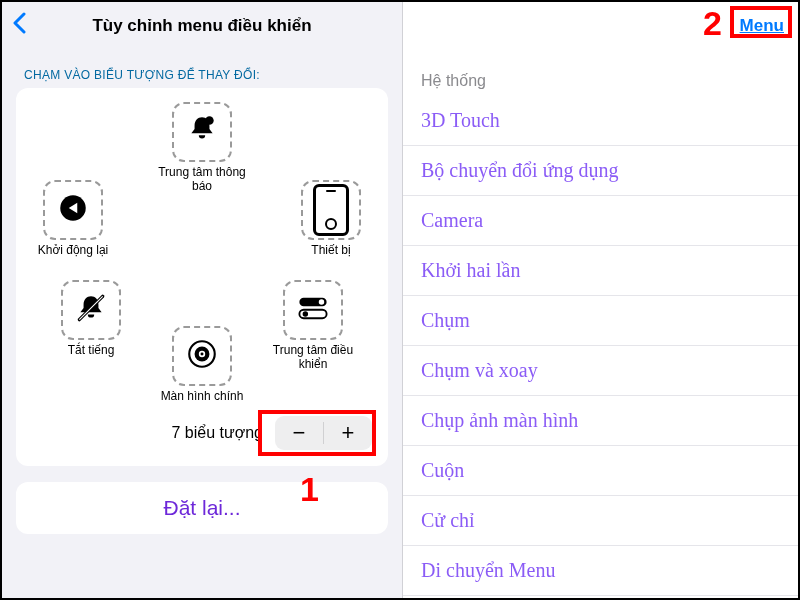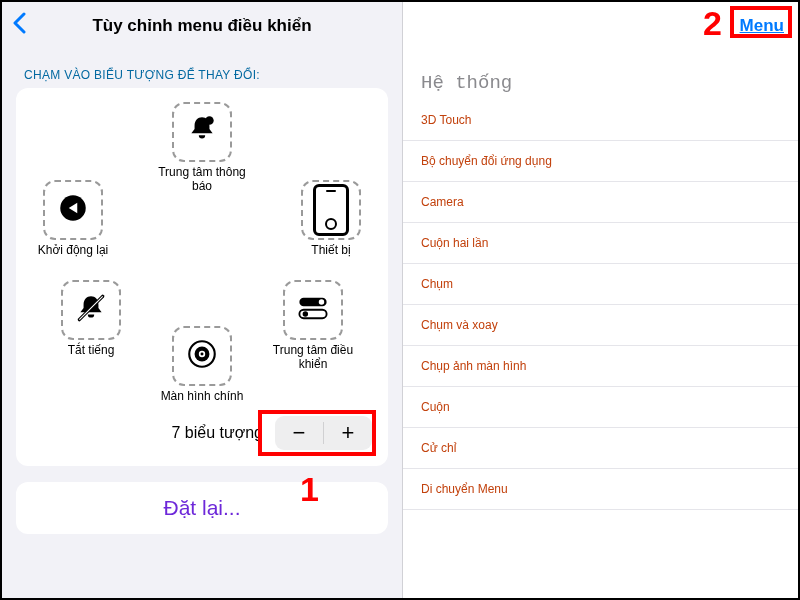--- a/index.html
+++ b/index.html
@@ -27,23 +27,23 @@
   .slot.tr     { top: 78px; right: 4px; }
   .slot.bl     { top: 178px; left: 22px; }
   .slot.br     { top: 178px; right: 22px; }
   .slot.bottom { top: 224px; left: 50%; transform: translateX(-50%); }
   .counter-row { display: flex; align-items: center; justify-content: flex-end; gap: 12px; margin: 14px 8px 6px; }
   .counter-label { font-size: 16px; color: #000; }
   .stepper { display: inline-flex; align-items: stretch; background: #eeeeef; border-radius: 9px; overflow: hidden; height: 34px; }
   .stepper button { width: 48px; border: none; background: transparent; font-size: 22px; color: #000; cursor: pointer; }
   .stepper .div { width: 1px; background: #d0d0d2; margin: 6px 0; }
   .reset { margin: 16px 14px 0; background: #fff; border-radius: 12px; text-align: center; padding: 14px 0; color: #6d28d9; font-size: 21px; cursor: pointer; }
-  .list-header { font-size: 19px; color: #8a8a8e; padding: 22px 18px 6px; font-family: Liberation Mono, monospace; }
+  .list-header { font-size: 16px; color: #8a8a8e; padding: 22px 18px 6px; }
   .list { flex: 1; overflow: hidden; }
-  .row { padding: 13px 18px; font-size: 12px; color: #c2410c; border-bottom: 1px solid #e5e5ea; cursor: pointer; }
+  .row { padding: 13px 18px; font-size: 20px; color: #8b5cf6; border-bottom: 1px solid #e5e5ea; cursor: pointer; font-family: Liberation Serif, serif; }
   
   .ann-box { position: absolute; border: 4px solid #ff0000; pointer-events: none; }
   .ann-num { position: absolute; color: #ff0000; font-size: 34px; font-weight: 800; pointer-events: none; font-family: Arial, sans-serif; }
 </style>
 </head>
 <body>
 
 <div class="split">
 
   <div class="pane-left">
@@ -159,21 +159,21 @@
     <div class="nav-right">
       <span class="done">Menu</span>
       <div class="ann-box" style="top:4px; right:6px; width:62px; height:32px;"></div>
       <div class="ann-num" style="top:2px; right:76px;">2</div>
     </div>
     <div class="list-header">Hệ thống</div>
     <div class="list" id="action-list">
         <div class="row">3D Touch</div>
         <div class="row">Bộ chuyển đổi ứng dụng</div>
         <div class="row">Camera</div>
-        <div class="row">Cuộn hai lần</div>
+        <div class="row">Khởi hai lần</div>
         <div class="row">Chụm</div>
         <div class="row">Chụm và xoay</div>
         <div class="row">Chụp ảnh màn hình</div>
         <div class="row">Cuộn</div>
         <div class="row">Cử chỉ</div>
         <div class="row">Di chuyển Menu</div>
       </div>
   </div>
 </div>
 

